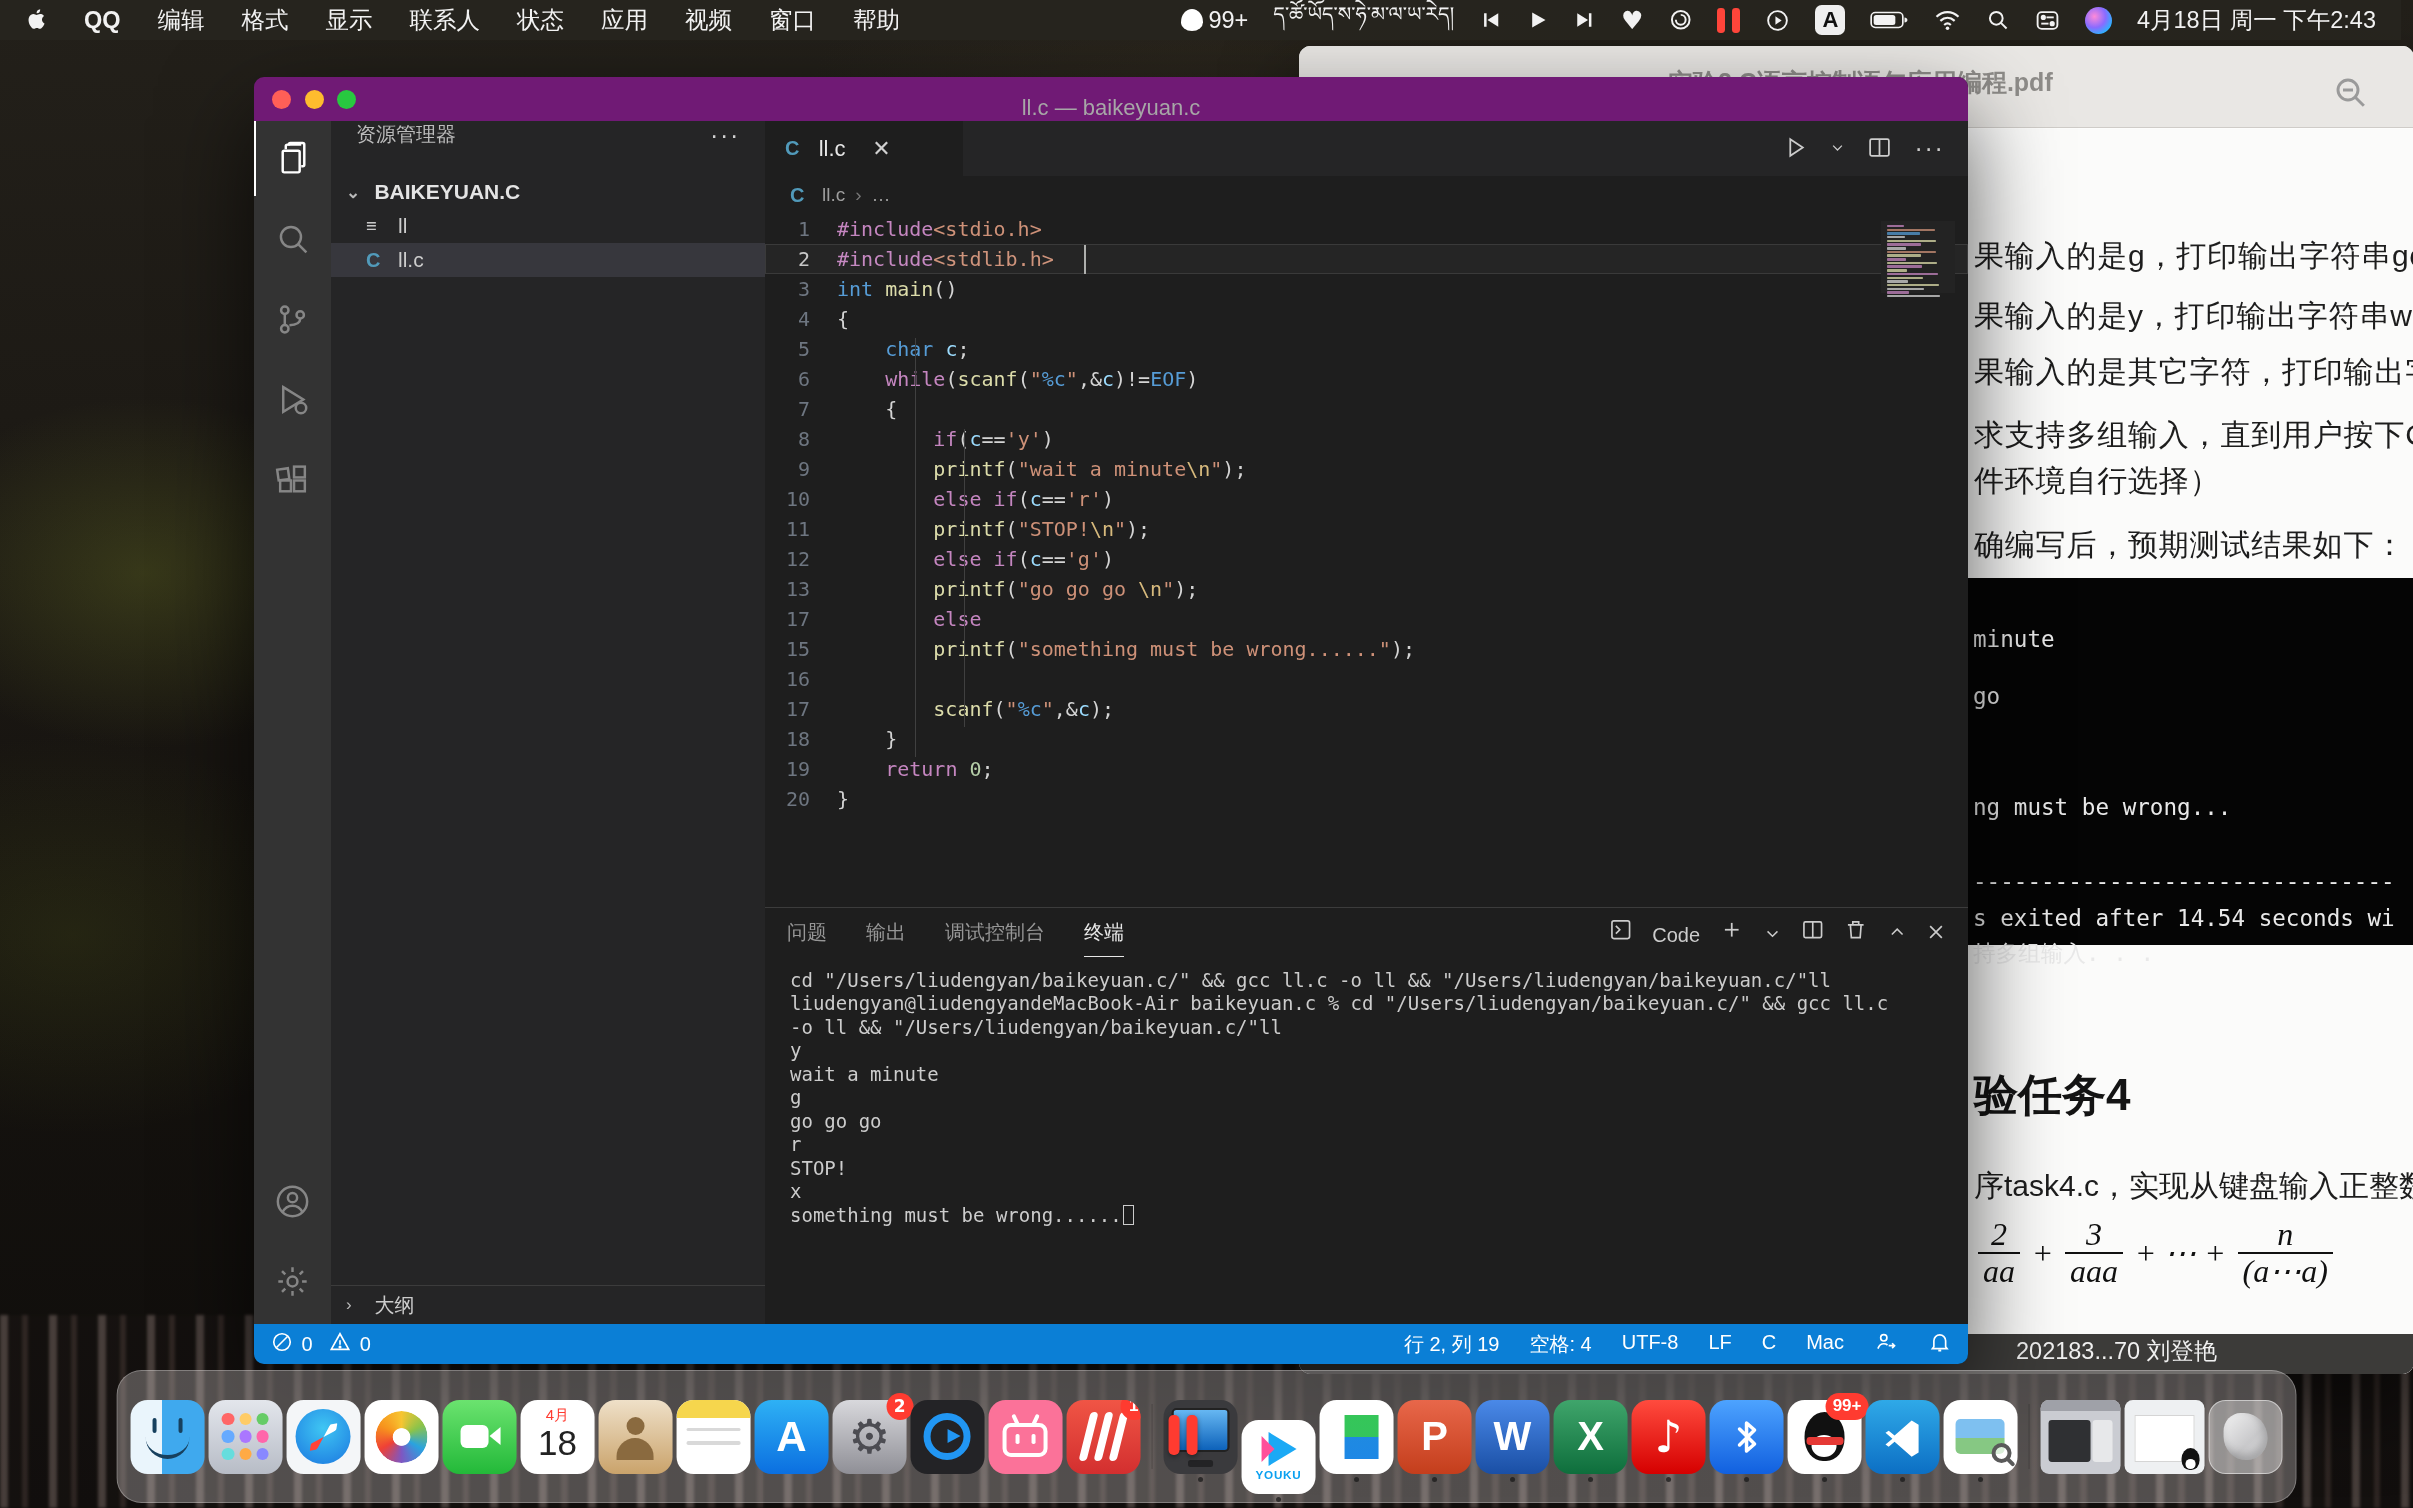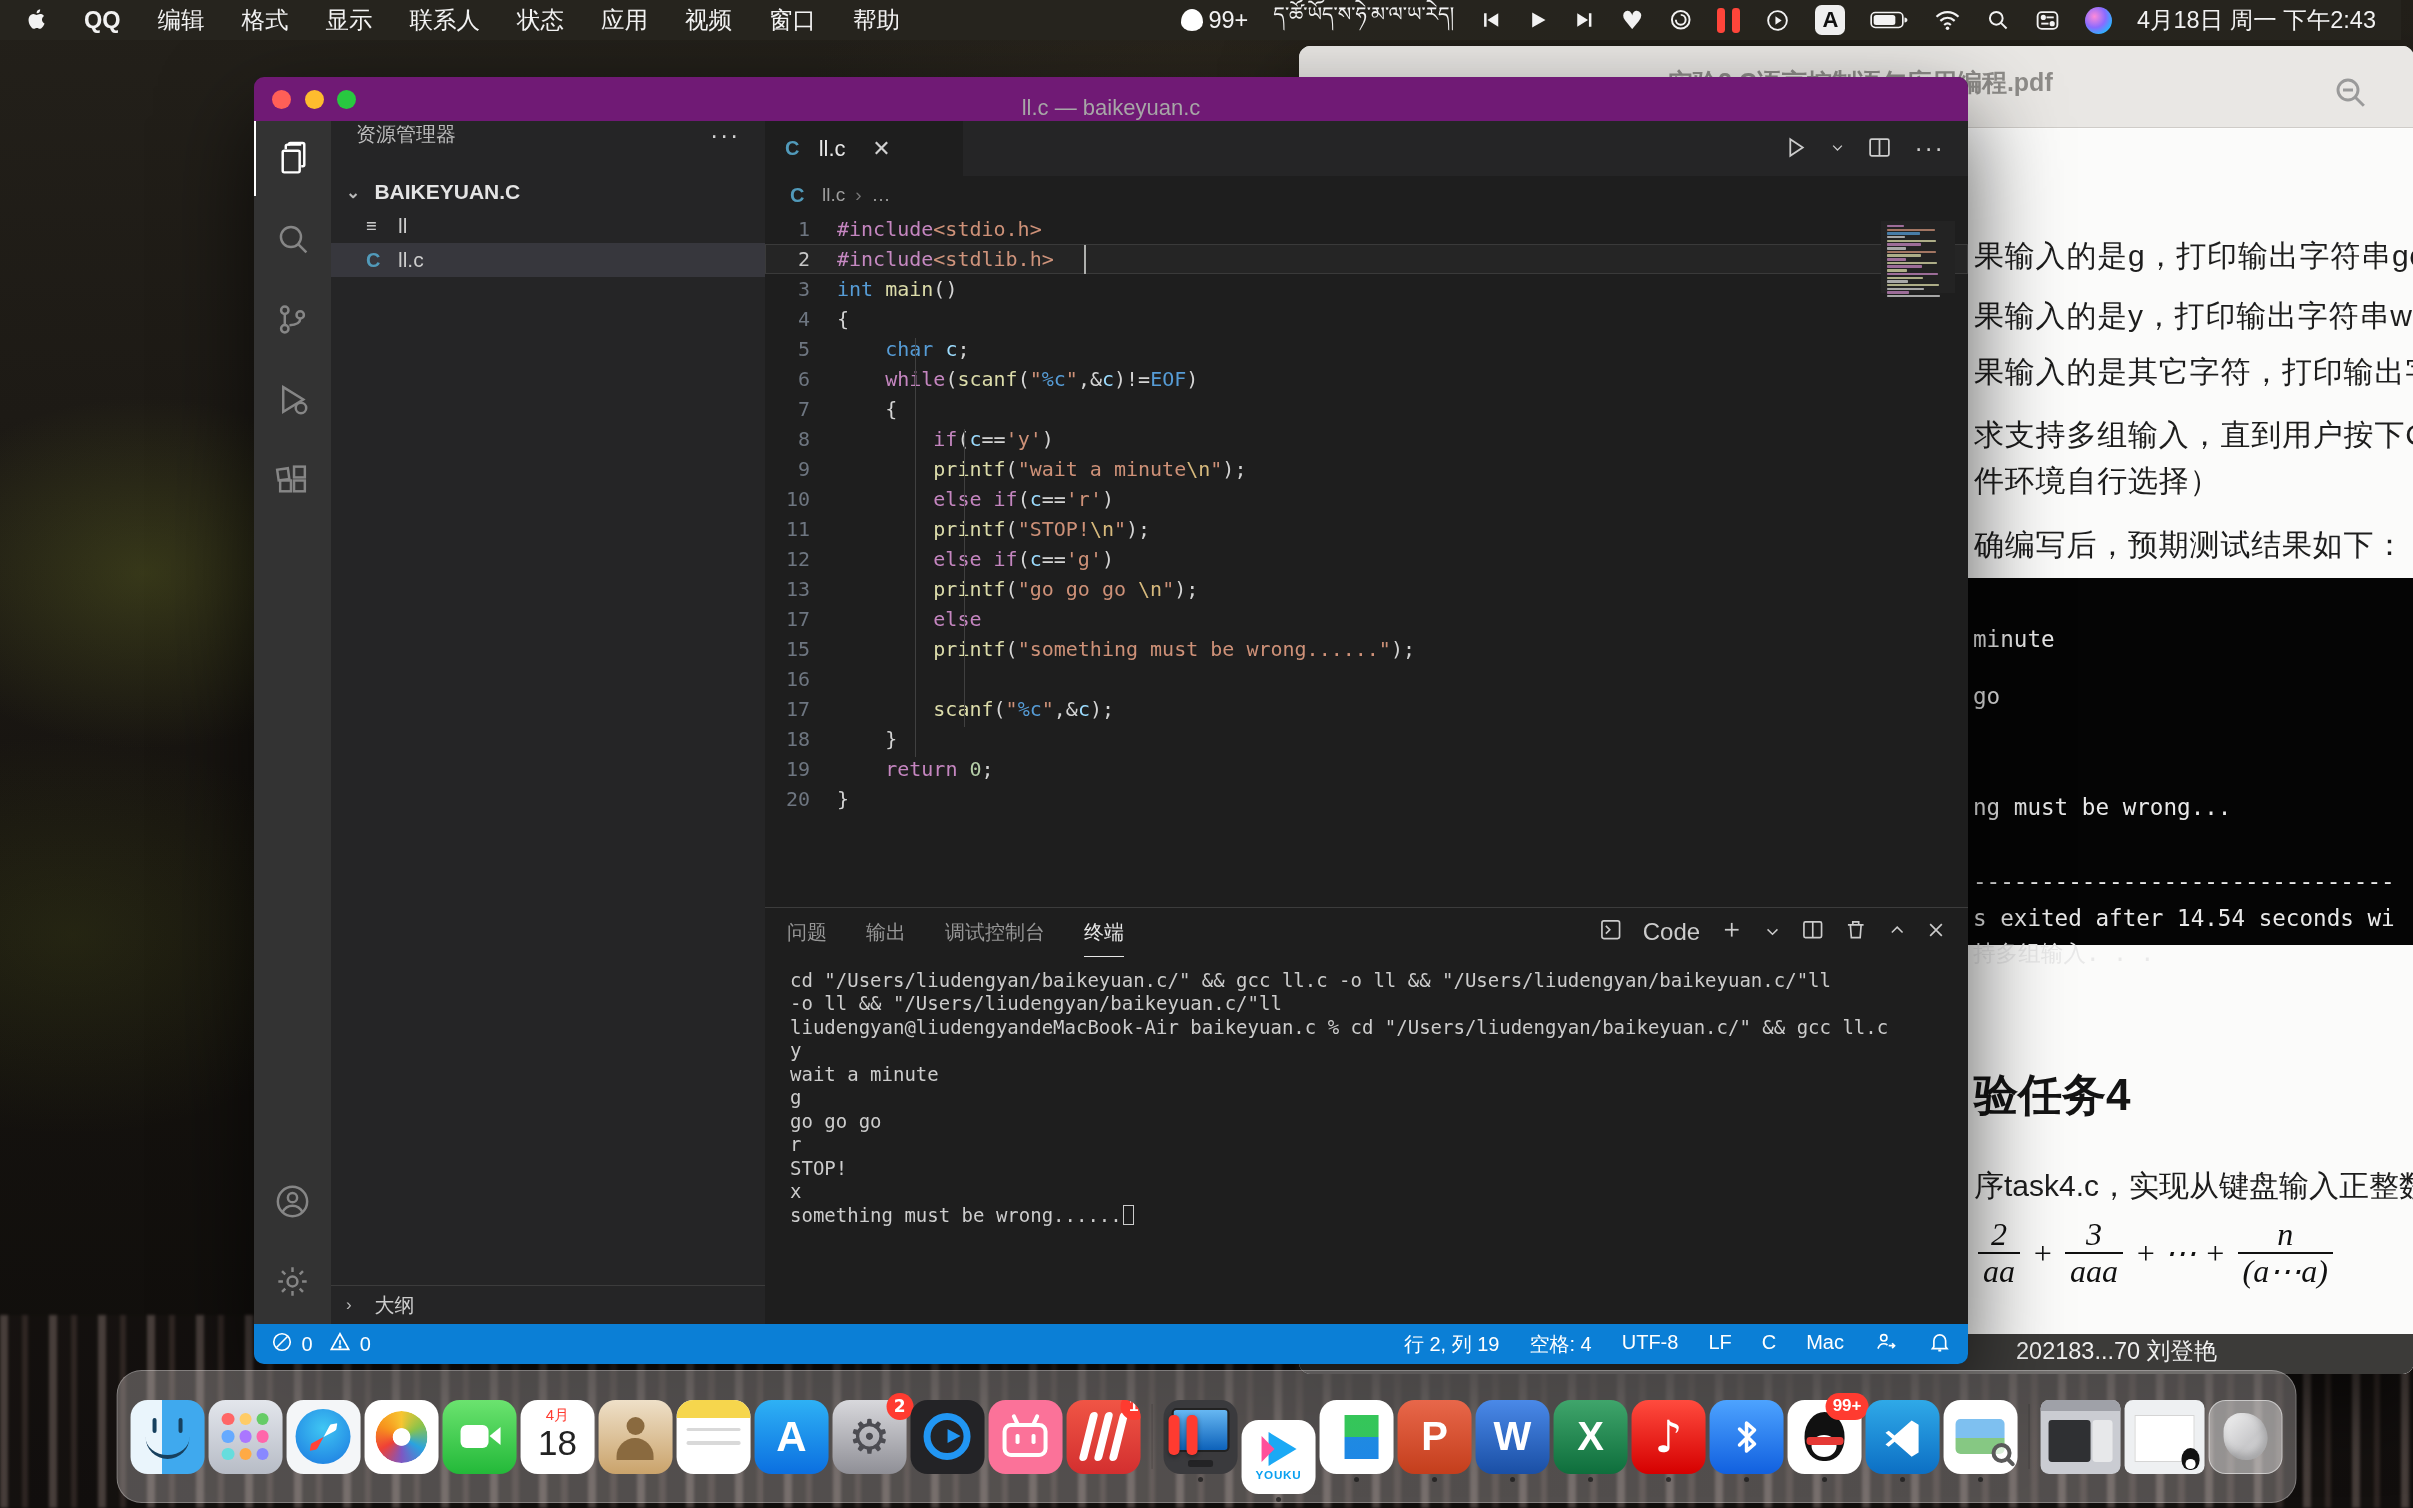--- a/index.html
+++ b/index.html
@@ -109,21 +109,21 @@
   .tk-v{color:#9cdcfe} .tk-n{color:#b5cea8} .tk-p{color:#d4d4d4} .tk-e{color:#d7ba7d}
   .cursor-caret { position:absolute; width:2.1px; height:28.5px; background:#aeafad; left:319px; top:31px; }
   .indent-guide { position:absolute; width:0.8px; background:#404040; }
   .minimap { position:absolute; top:6.7px; right:13.4px; width:74px; height:72px; background:#232323; padding:4.2px 6.7px; }
   .mm-line { height:2.5px; margin-bottom:1.2px; border-radius:0.8px; }
 
   .panel { height:417px; flex:none; border-top:0.8px solid #3c3c3c; background:#1e1e1e; display:flex; flex-direction:column; }
   .panel-head { height:49px; display:flex; align-items:center; padding:0 22px; flex:none; }
   .ptab { font-size:20px; color:#969696; margin-right:39px; height:49px; display:flex; align-items:center; text-transform:none; }
   .ptab.active { color:#e7e7e7; border-bottom:1.7px solid #e7e7e7; }
-  .panel-actions { margin-left:auto; display:flex; align-items:flex-start; gap:20px; color:#cccccc; font-size:24px; }
+  .panel-actions { margin-left:auto; display:flex; align-items:flex-end; gap:20px; color:#cccccc; font-size:20px; }
   .shell-label { color:#cccccc; }
   .term { padding:11.7px 0 0 25px; font-family:"DejaVu Sans Mono", monospace; font-size:19px; line-height:23.5px; color:#cccccc; }
   .term-line { white-space:pre; }
   .term-cursor { display:inline-block; width:11px; height:20px; border:1.7px solid #cccccc; vertical-align:-3.4px; margin-left:1.7px; }
 
   .statusbar { height:40px; background:#0b7fd6; flex:none; display:flex; align-items:center; color:#fff; font-size:20px; padding:0 17px; }
   .st-left { display:flex; align-items:center; gap:8.4px; }
   .st-right { margin-left:auto; display:flex; align-items:center; gap:30px; white-space:nowrap; }
 
   
@@ -527,22 +527,22 @@
             <span><svg width="18.4" height="18.4" viewBox="0 0 24 24" fill="none" stroke="#ccc" stroke-width="2">
                   <path d="M5 15l7-7 7 7"></path>
                 </svg></span>
             <span><svg width="20" height="20" viewBox="0 0 24 24" fill="none" stroke="#ccc" stroke-width="2">
                   <path d="M5 5l14 14M19 5L5 19"></path>
                 </svg></span>
           </div>
         </div>
         <div class="term" id="term">
             <div class="term-line">cd "/Users/liudengyan/baikeyuan.c/" &amp;&amp; gcc ll.c -o ll &amp;&amp; "/Users/liudengyan/baikeyuan.c/"ll</div>
+            <div class="term-line">liudengyan@liudengyandeMacBook-Air baikeyuan.c % cd "/Users/liudengyan/baikeyuan.c/" &amp;&amp; gcc ll.c</div>
             <div class="term-line">-o ll &amp;&amp; "/Users/liudengyan/baikeyuan.c/"ll</div>
-            <div class="term-line">liudengyan@liudengyandeMacBook-Air baikeyuan.c % cd "/Users/liudengyan/baikeyuan.c/" &amp;&amp; gcc ll.c</div>
             <div class="term-line">y</div>
             <div class="term-line">wait a minute</div>
             <div class="term-line">g</div>
             <div class="term-line">go go go</div>
             <div class="term-line">r</div>
             <div class="term-line">STOP!</div>
             <div class="term-line">x</div>
             <div class="term-line">something must be wrong......<span class="term-cursor"></span></div>
           </div>
       </div>

